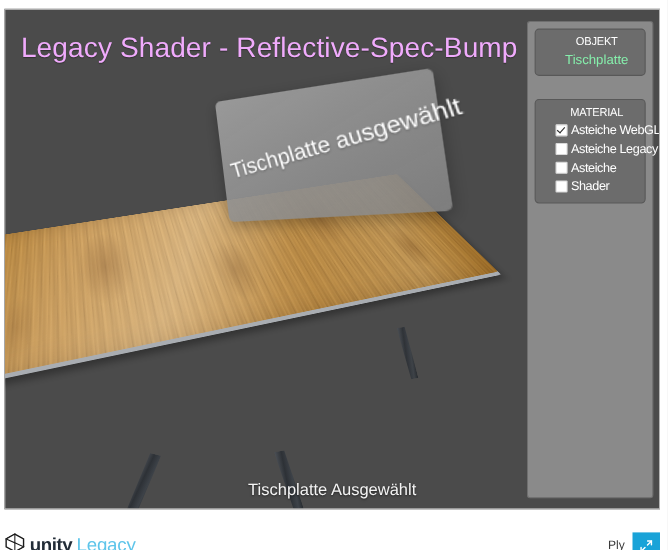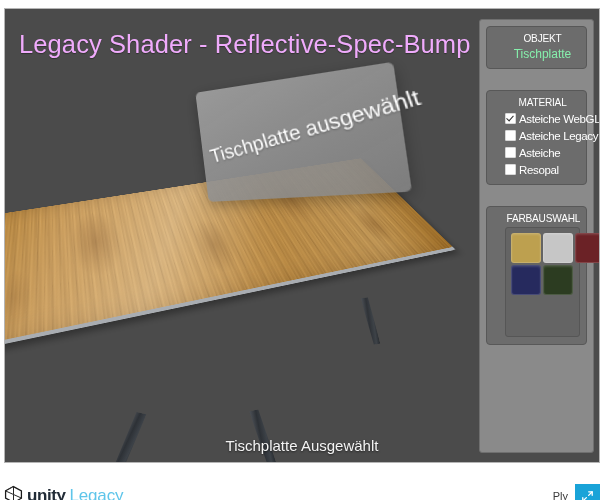--- a/index.html
+++ b/index.html
@@ -390,36 +390,24 @@
           <span class="check-label">Asteiche Legacy</span>
         </div>
 
         <div class="check-row">
           <span class="checkbox"></span>
           <span class="check-label">Asteiche</span>
         </div>
 
         <div class="check-row">
           <span class="checkbox"></span>
-          <span class="check-label">Resopal</span>
+          <span class="check-label">Shader</span>
         </div>
       </div>
 
-      <div class="panel">
-        <div class="panel-title">FARBAUSWAHL</div>
-        <div id="swatch-box">
-          <div id="swatch-grid">
-            <div class="swatch" style="background: rgb(189, 160, 79);"></div>
-            <div class="swatch" style="background: rgb(198, 198, 198);"></div>
-            <div class="swatch" style="background: rgb(107, 34, 38);"></div>
-            <div class="swatch" style="background: rgb(38, 42, 94);"></div>
-            <div class="swatch" style="background: rgb(44, 60, 33);"></div>
-          </div>
-        </div>
-      </div>
 
     </div>
   </div>
 
   <div id="footer">
     <div id="unity-brand">
       <span>
         <svg width="19" height="19" viewBox="0 0 24 24" aria-hidden="true">
           <polygon points="12,2 22,7.5 22,16.5 12,22 2,16.5 2,7.5" fill="#ffffff" stroke="#1a1a1a" stroke-width="1.6"></polygon>
           <polygon points="12,2 12,12 2,7.5" fill="#ffffff" stroke="#1a1a1a" stroke-width="1.2"></polygon>

